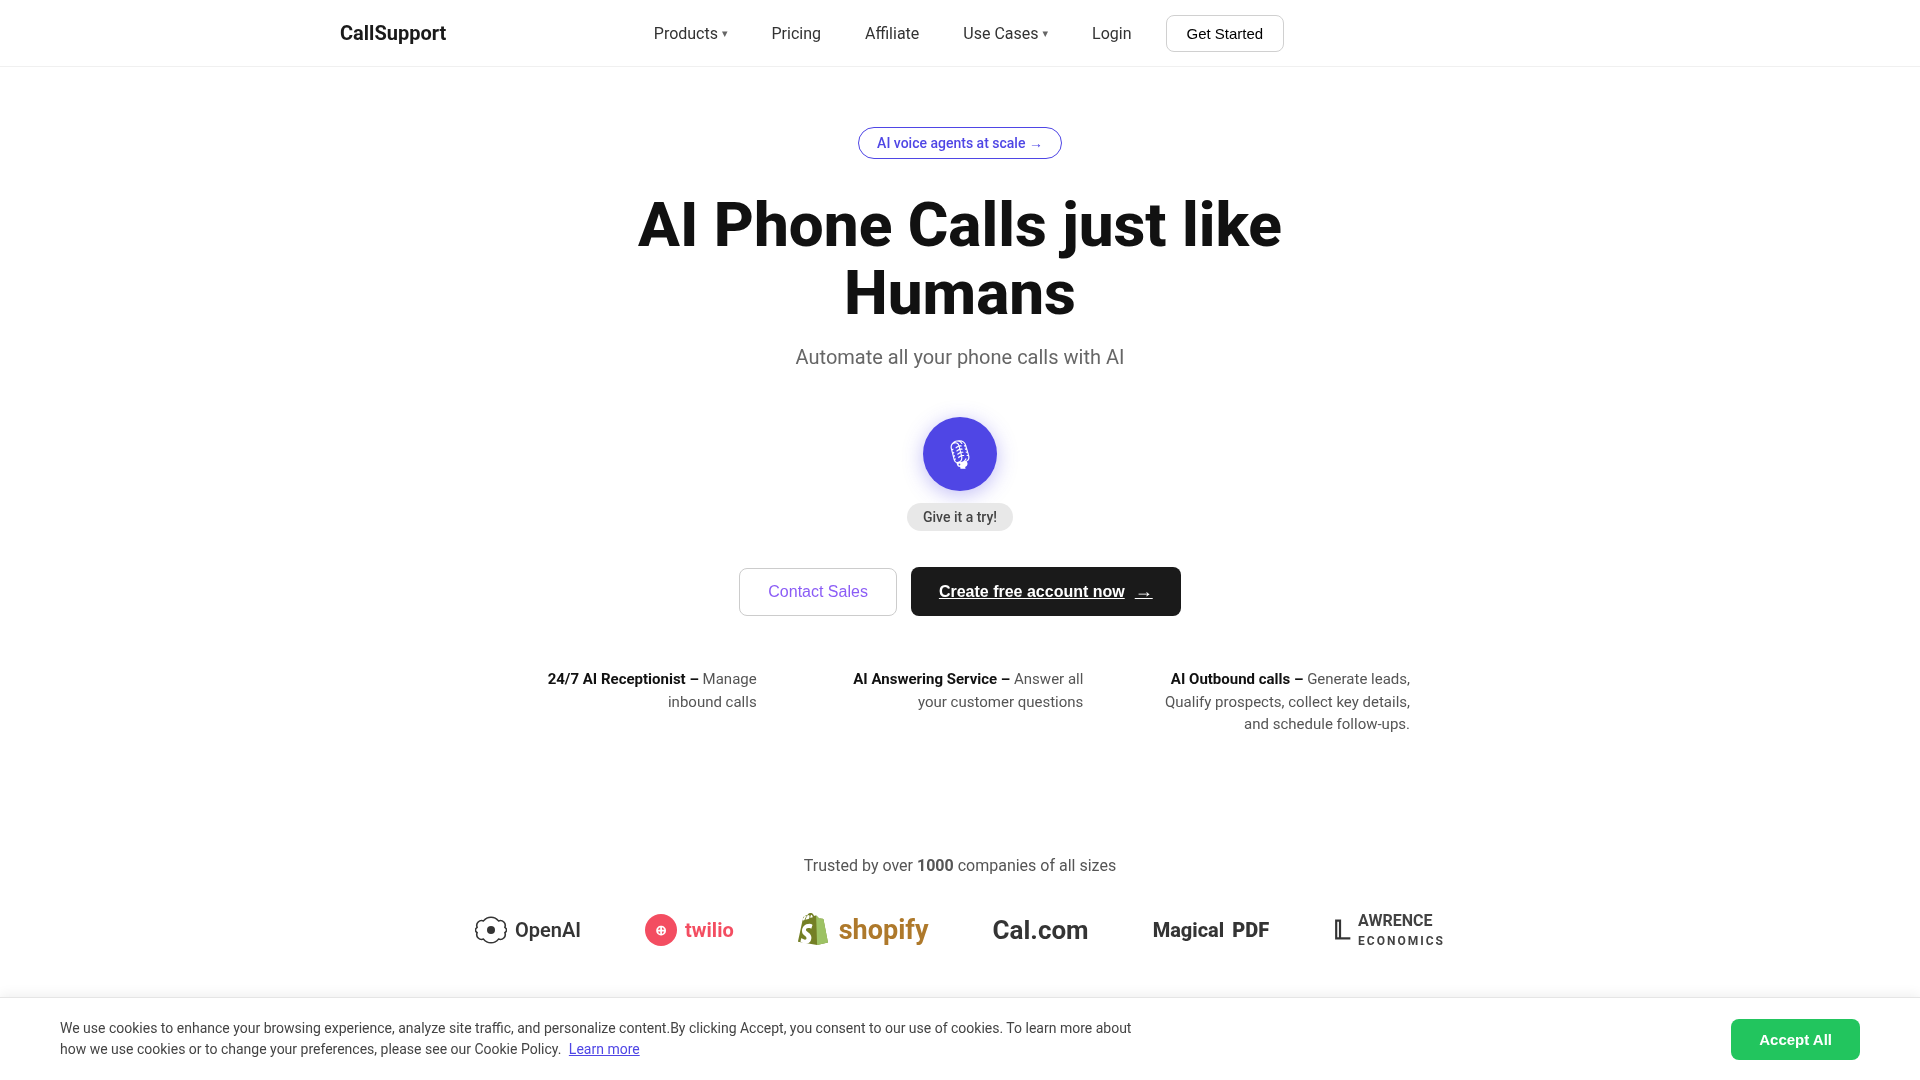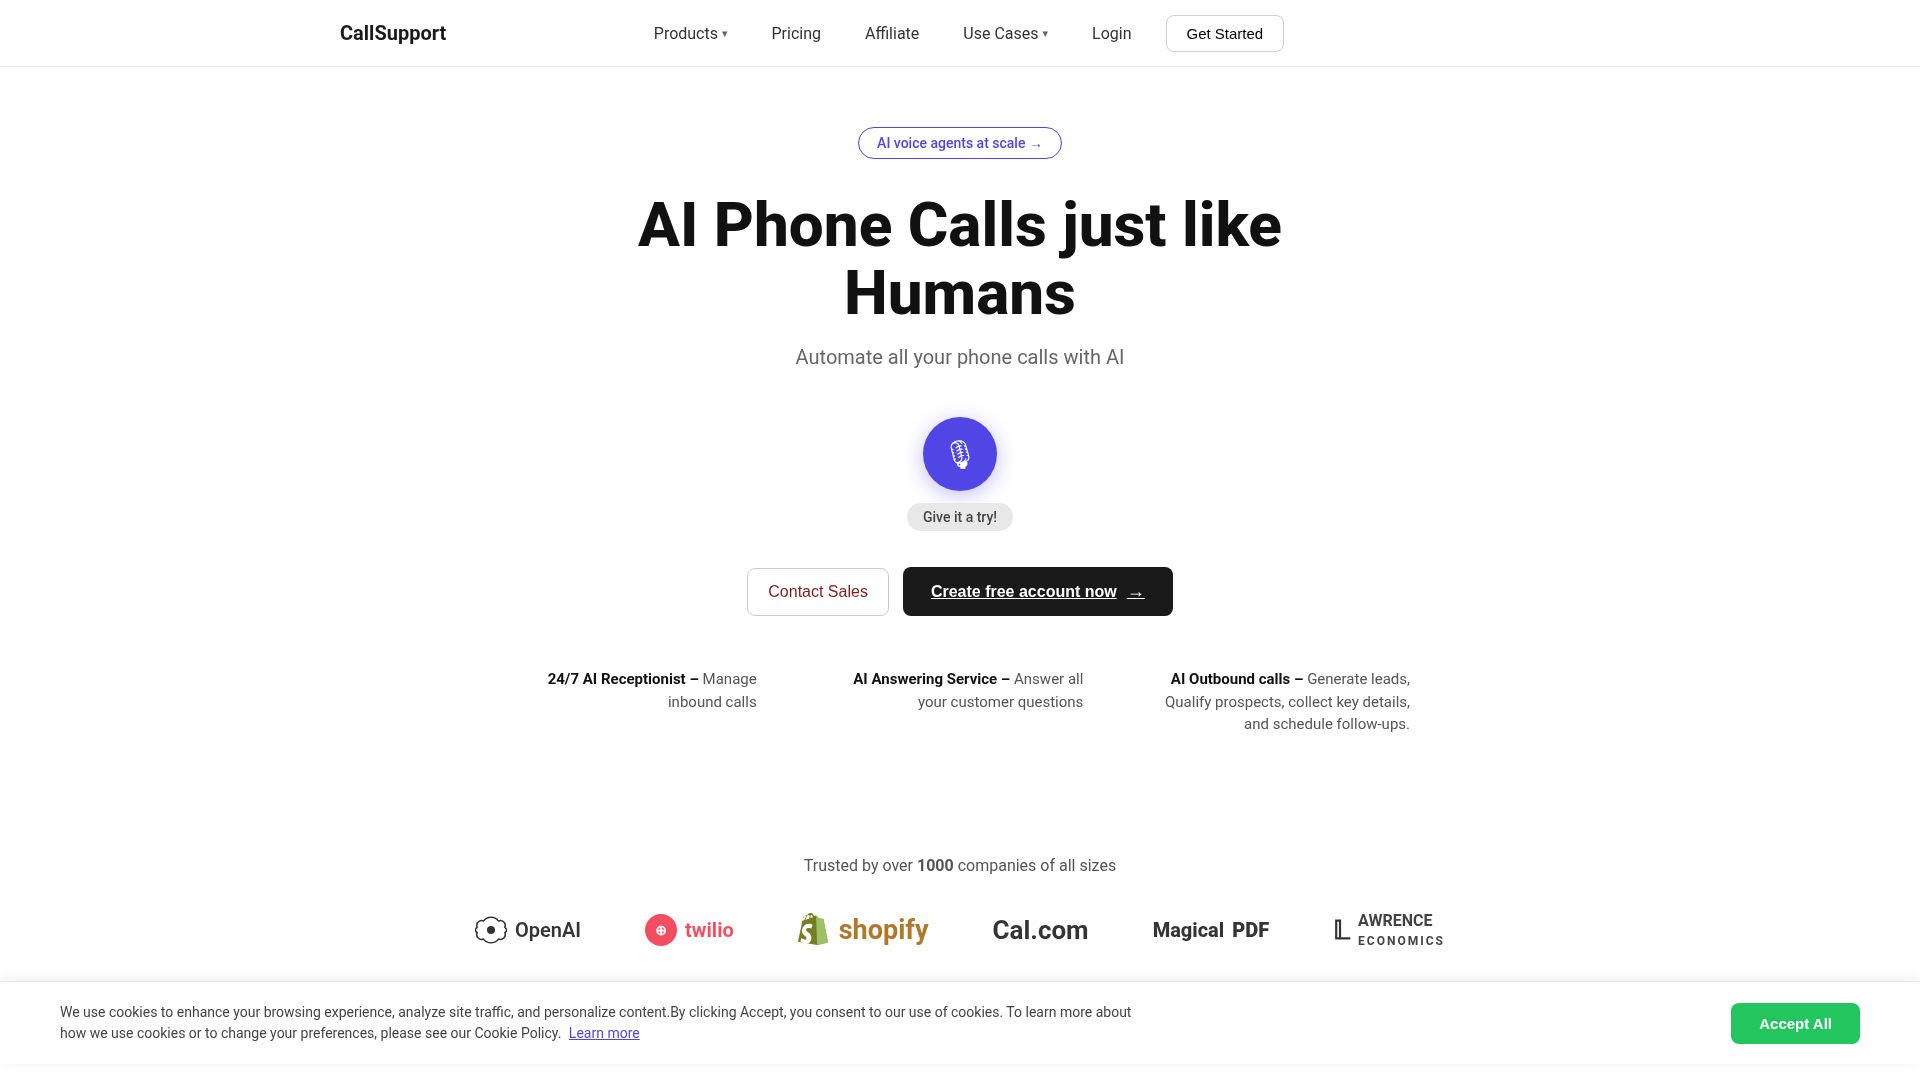--- a/index.html
+++ b/index.html
@@ -145,26 +145,26 @@
 
     
     .cta-row {
       display: flex;
       align-items: center;
       gap: 14px;
       margin-bottom: 52px;
     }
 
     .btn-contact {
-      padding: 14px 20px;
+      padding: 14px 28px;
       border: 1.5px solid #ccc;
       border-radius: 8px;
       font-size: 16px;
       font-weight: 500;
-      color: #7f1d1d;
+      color: #8b5cf6;
       background: #fff;
       cursor: pointer;
       transition: background 0.15s;
     }
 
     .btn-create {
       padding: 14px 28px;
       border: none;
       border-radius: 8px;
       font-size: 16px;
@@ -255,21 +255,21 @@
       font-weight: 800;
     }
     .shopify-logo { color: #a16207; font-size: 27px; gap: 11px; }
     .calcom-logo { font-size: 26px; font-weight: 700; color: #111; }
     .magical-logo { font-size: 20px; font-weight: 800; color: #111; }
     .lawrence-logo { font-size: 16px; font-weight: 700; color: #222; }
 
     
     .cookie-banner {
       position: fixed;
-      bottom: 16px;
+      bottom: 0;
       left: 0;
       right: 0;
       background: #fff;
       border-top: 1px solid #e5e5e5;
       padding: 20px 60px;
       display: flex;
       align-items: center;
       justify-content: space-between;
       box-shadow: 0 -2px 12px rgba(0,0,0,0.07);
       z-index: 1000;

